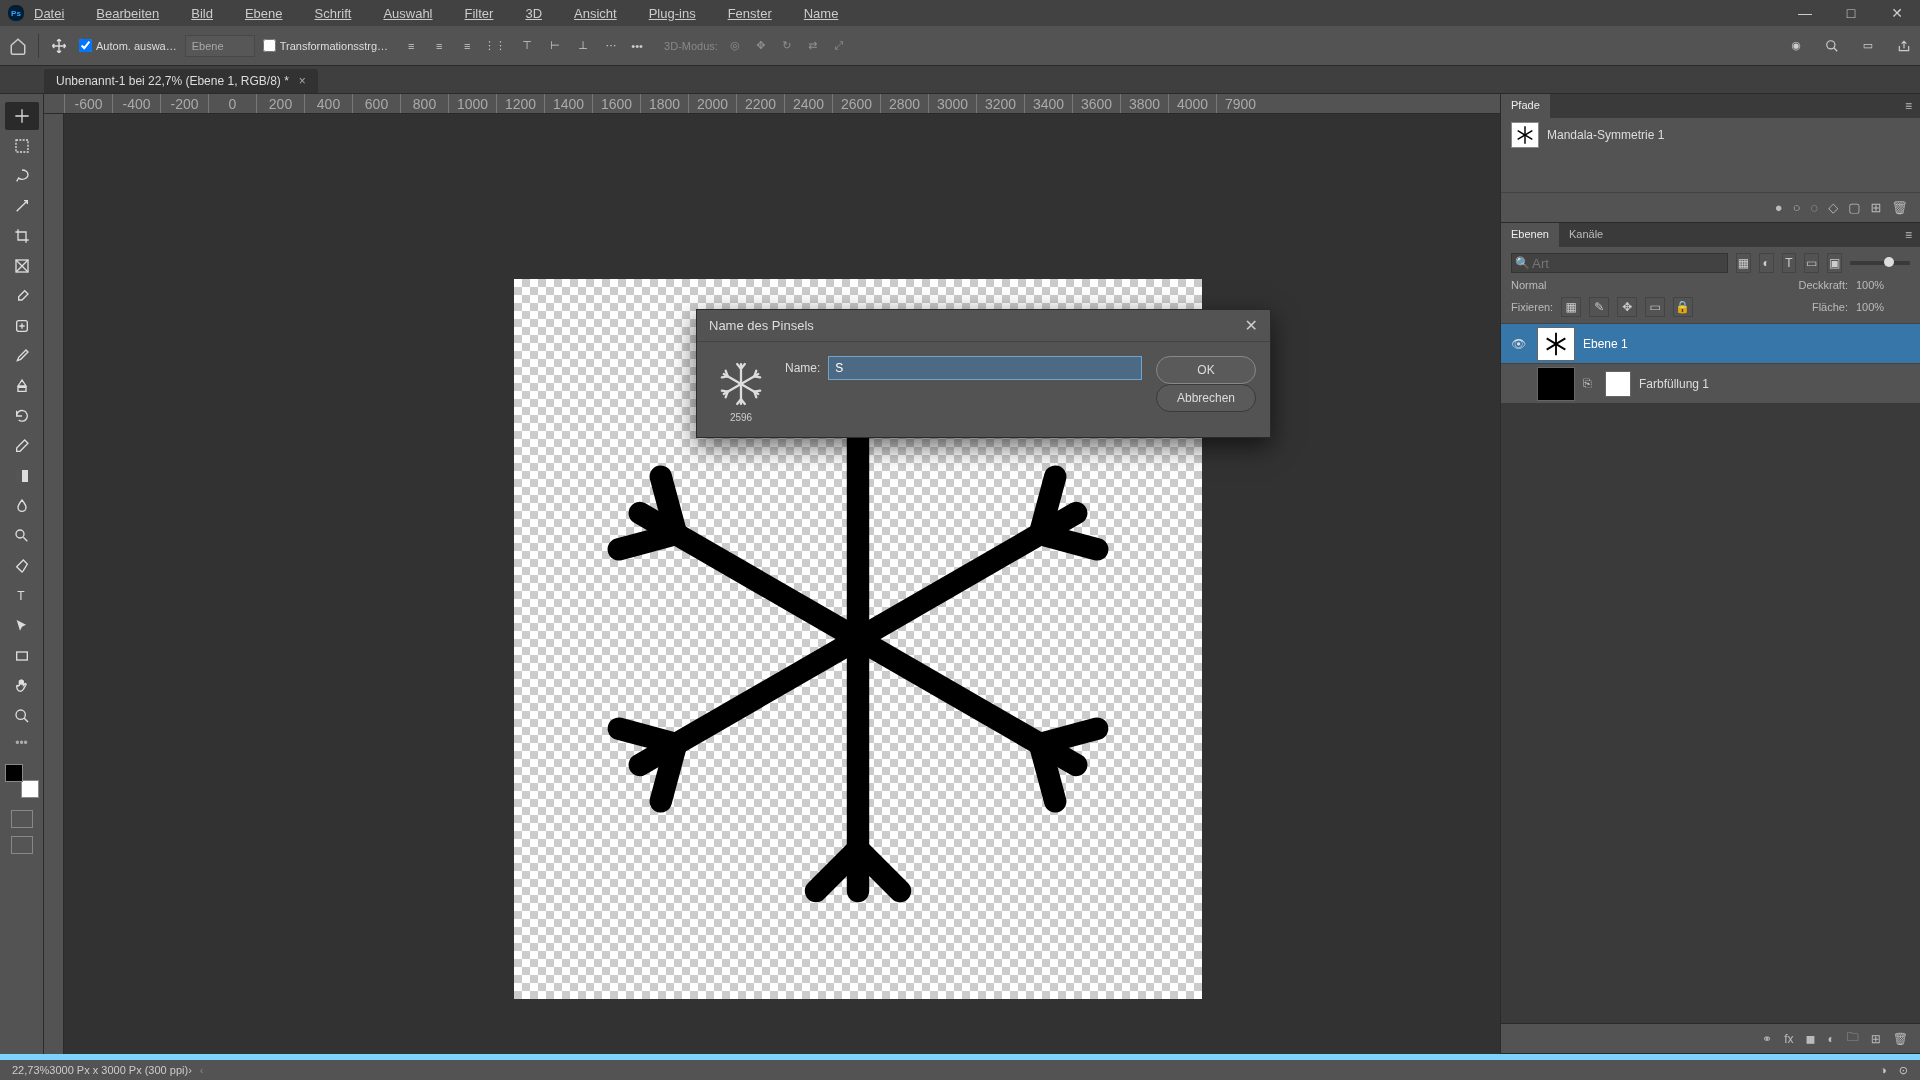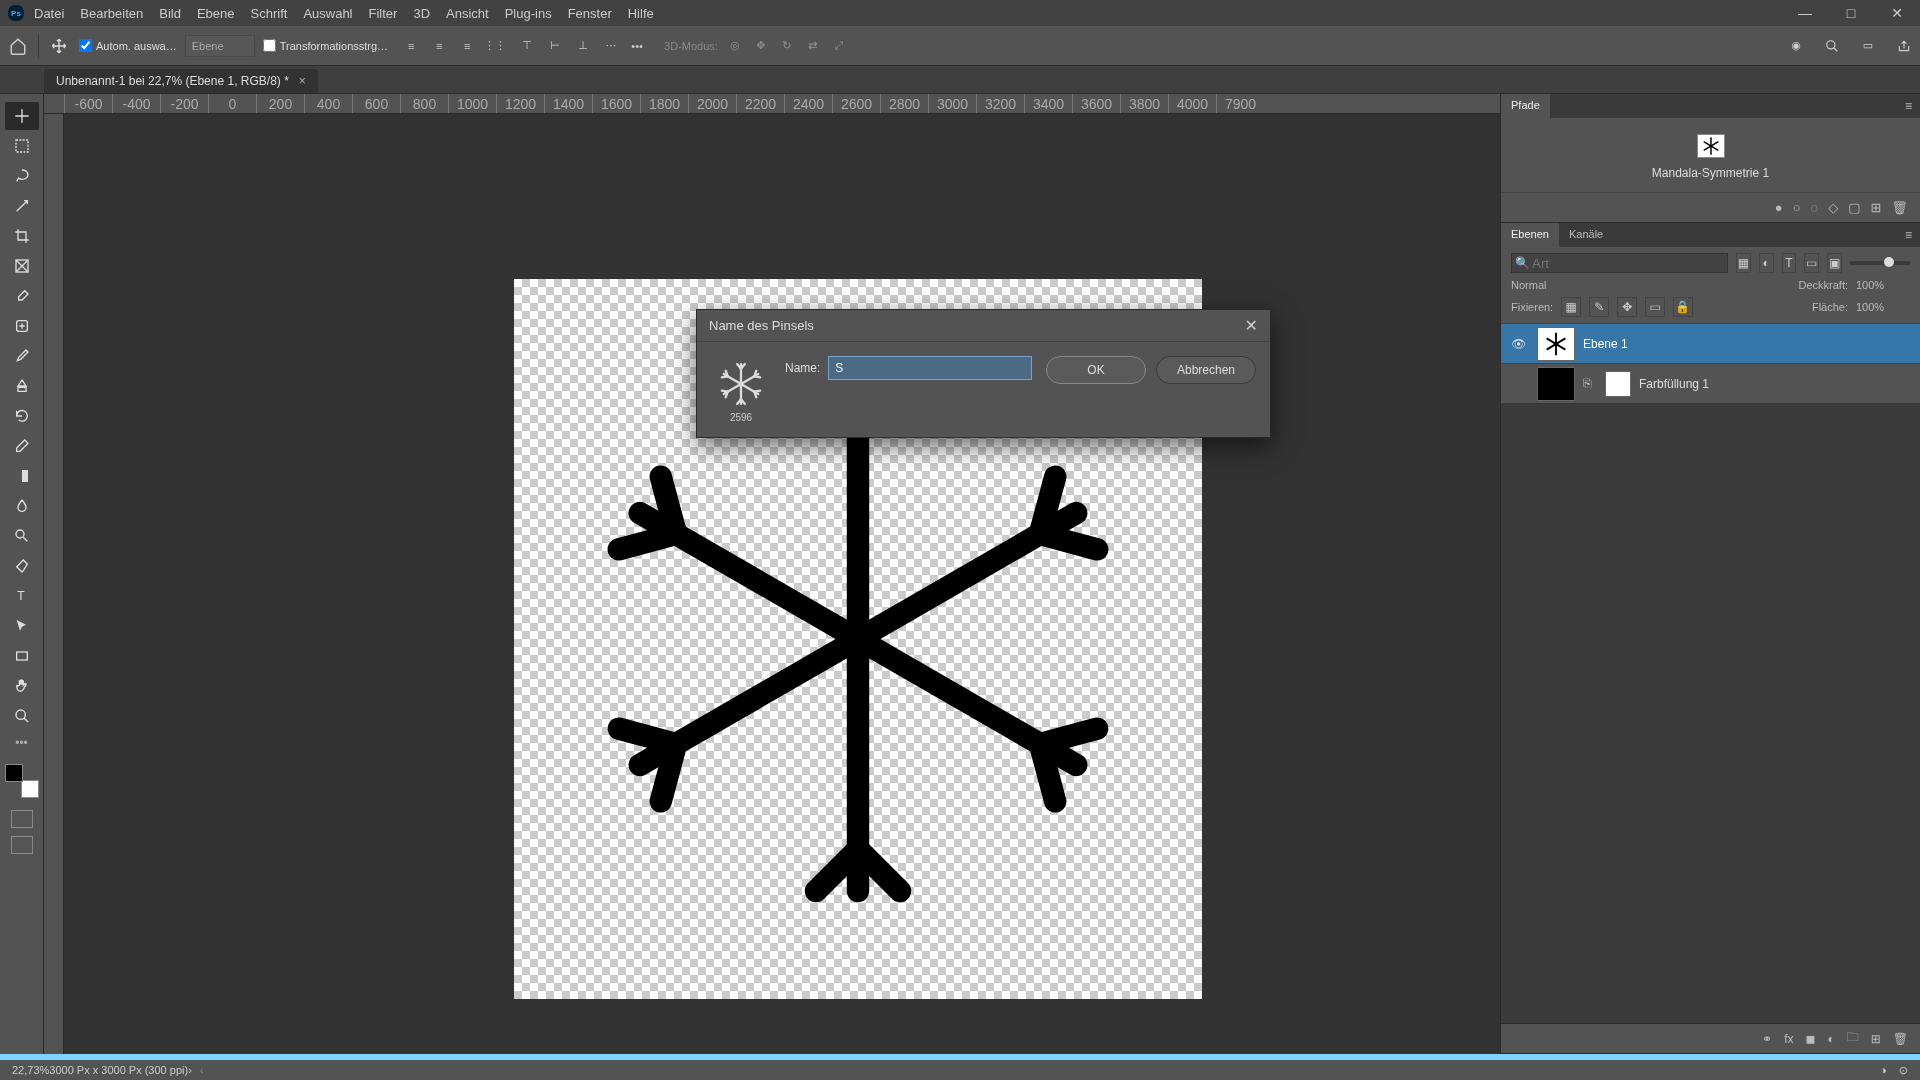--- a/index.html
+++ b/index.html
@@ -1,21 +1,21 @@
 <!DOCTYPE html>
 <html><head>
 <meta charset="utf-8">
 <style>
   * { margin:0; padding:0; box-sizing:border-box; font-family:"Segoe UI",Tahoma,sans-serif; }
   body { width:1920px; height:1080px; background:#323232; color:#ddd; font-size:12px; overflow:hidden; }
 
   
   .titlebar { height:26px; background:#424242; display:flex; align-items:center; padding-left:8px; color:#ccc; }
   .titlebar .ps-logo { width:16px; height:16px; background:#001E36; border-radius:7px; color:#31A8FF; font-size:8px; font-weight:bold; display:flex; align-items:center; justify-content:center; margin-right:10px; }
-  .titlebar .menu { display:flex; gap:16px; font-size:13px; }
+  .titlebar .menu { display:flex; gap:32px; font-size:13px;text-decoration:underline; }
   .titlebar .menu span { cursor:default; }
   .titlebar .win-controls { margin-left:auto; display:flex; }
   .titlebar .win-controls div { width:46px; height:26px; display:flex; align-items:center; justify-content:center; color:#ccc; font-size:14px; }
 
   
   .optbar { height:40px; background:#535353; border-bottom:1px solid #2a2a2a; display:flex; align-items:center; padding:0 6px; gap:8px; font-size:11px; color:#ddd; }
   .optbar .home-ico,.optbar .tool-ico { width:24px; height:24px; display:flex; align-items:center; justify-content:center; border:1px solid transparent; }
   .optbar .sep { width:1px; height:24px; background:#3a3a3a; }
   .optbar .check { display:flex; align-items:center; gap:4px; }
   .optbar select,.optbar .combo { background:#5a5a5a; border:1px solid #444; color:#ccc; height:22px; padding:0 6px; font-size:11px; }
@@ -61,21 +61,21 @@
   .snowflake { position:absolute; top:50%; left:50%; transform:translate(-50%,-50%); }
 
   
   .panels { width:420px; background:#535353; display:flex; flex-direction:column; border-left:1px solid #2a2a2a; }
   .panel { border-bottom:1px solid #2a2a2a; }
   .panel .tabs { display:flex; background:#3a3a3a; }
   .panel .tabs .t { padding:5px 10px; font-size:11px; color:#bbb; }
   .panel .tabs .t.active { background:#535353; color:#eee; }
   .panel .body { background:#535353; }
 
-  .path-row { display:flex; align-items:center; gap:8px; height:34px; padding:16px 10px; font-size:12px;flex-direction:column; }
+  .path-row { display:flex; align-items:center; gap:8px; height:34px; padding:0 10px; font-size:12px; }
   .path-row .thumb { width:28px; height:26px; background:#fff; border:1px solid #888; display:flex; align-items:center; justify-content:center; }
   .path-row.italic span.nm { font-style:italic; color:#ccc; }
   .paths-foot { height:30px; display:flex; justify-content:flex-end; align-items:center; gap:10px; padding-right:12px; color:#bbb; border-top:1px solid #434343; }
   .paths-foot div { font-size:13px; }
 
   .layer-controls { padding:6px 10px; display:flex; flex-direction:column; gap:6px; }
   .lc-row { display:flex; align-items:center; gap:8px; font-size:11px; color:#bbb; }
   .lc-row input[type=text]{ flex:1; background:#424242; border:1px solid #333; color:#ccc; height:20px; padding:0 18px 0 4px; }
   .lc-row .icon-btn { width:20px; height:20px; display:flex; align-items:center; justify-content:center; border:1px solid #444; color:#ccc; font-size:12px; }
   .search-wrap { position:relative; flex:1; }
@@ -101,42 +101,42 @@
   .dialog-overlay { position:absolute; z-index:50; left:632px; top:195px; }
   .dialog { width:575px; background:#535353; border:1px solid #2a2a2a; box-shadow:0 8px 24px rgba(0,0,0,.6); }
   .dialog .titlebar2 { height:32px; display:flex; align-items:center; padding:0 12px; font-size:13px; color:#ddd; border-bottom:1px solid #444; }
   .dialog .titlebar2 .close { margin-left:auto; font-size:16px; color:#ccc; cursor:pointer; }
   .dialog .content { display:flex; padding:14px; gap:14px; align-items:flex-start; }
   .dialog .preview { width:60px; text-align:center; color:#ccc; font-size:10px; }
   .dialog .preview .pv-img { width:60px; height:56px; display:flex; align-items:center; justify-content:center; background:#535353; }
   .dialog .fields { flex:1; display:flex; align-items:center; gap:8px; }
   .dialog .fields label { font-size:12px; color:#ddd; }
   .dialog .fields input { flex:1; height:24px; background:#4d6a84; border:1px solid #6fa3cf; color:#fff; padding:0 6px; font-size:12px; }
-  .dialog .btns { display:flex; gap:10px; }
+  .dialog .btns { display:flex; flex-direction:column; }
   .dialog .btns button { width:100px; height:28px; background:#5a5a5a; border:1px solid #3a3a3a; color:#ddd; border-radius:14px; font-size:12px; }
   .dialog .btns button.primary { background:#5a5a5a; border:1px solid #888; }
 </style>
 </head>
 <body>
 
 <div class="titlebar">
   <div class="ps-logo">Ps</div>
   <div class="menu">
     <span>Datei</span>
     <span>Bearbeiten</span>
     <span>Bild</span>
     <span>Ebene</span>
     <span>Schrift</span>
     <span>Auswahl</span>
     <span>Filter</span>
     <span>3D</span>
     <span>Ansicht</span>
     <span>Plug-ins</span>
     <span>Fenster</span>
-    <span>Hilfe</span>
+    <span>Name</span>
   </div>
   <div class="win-controls">
     <div>—</div>
     <div>□</div>
     <div>✕</div>
   </div>
 </div>
 
 <div class="optbar">
   <div class="home-ico">

